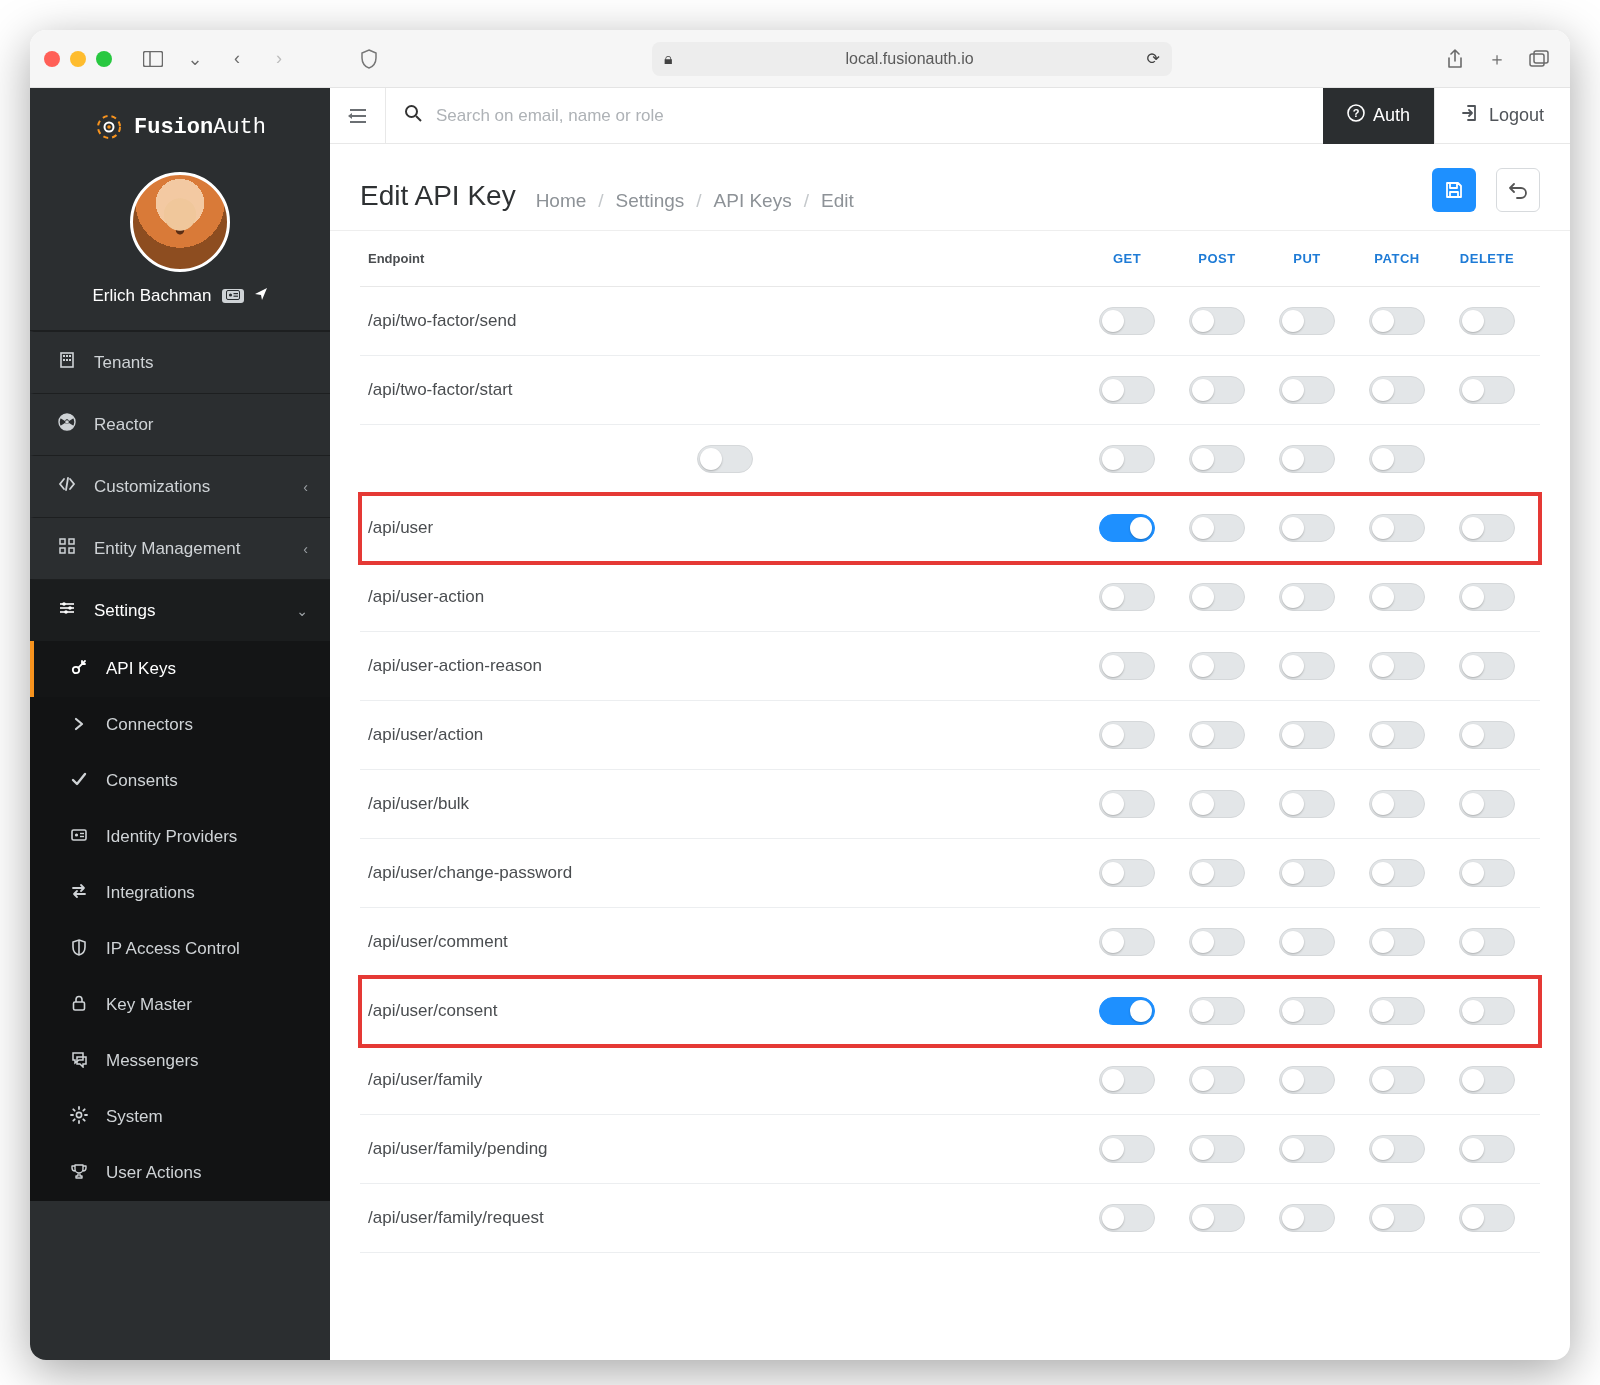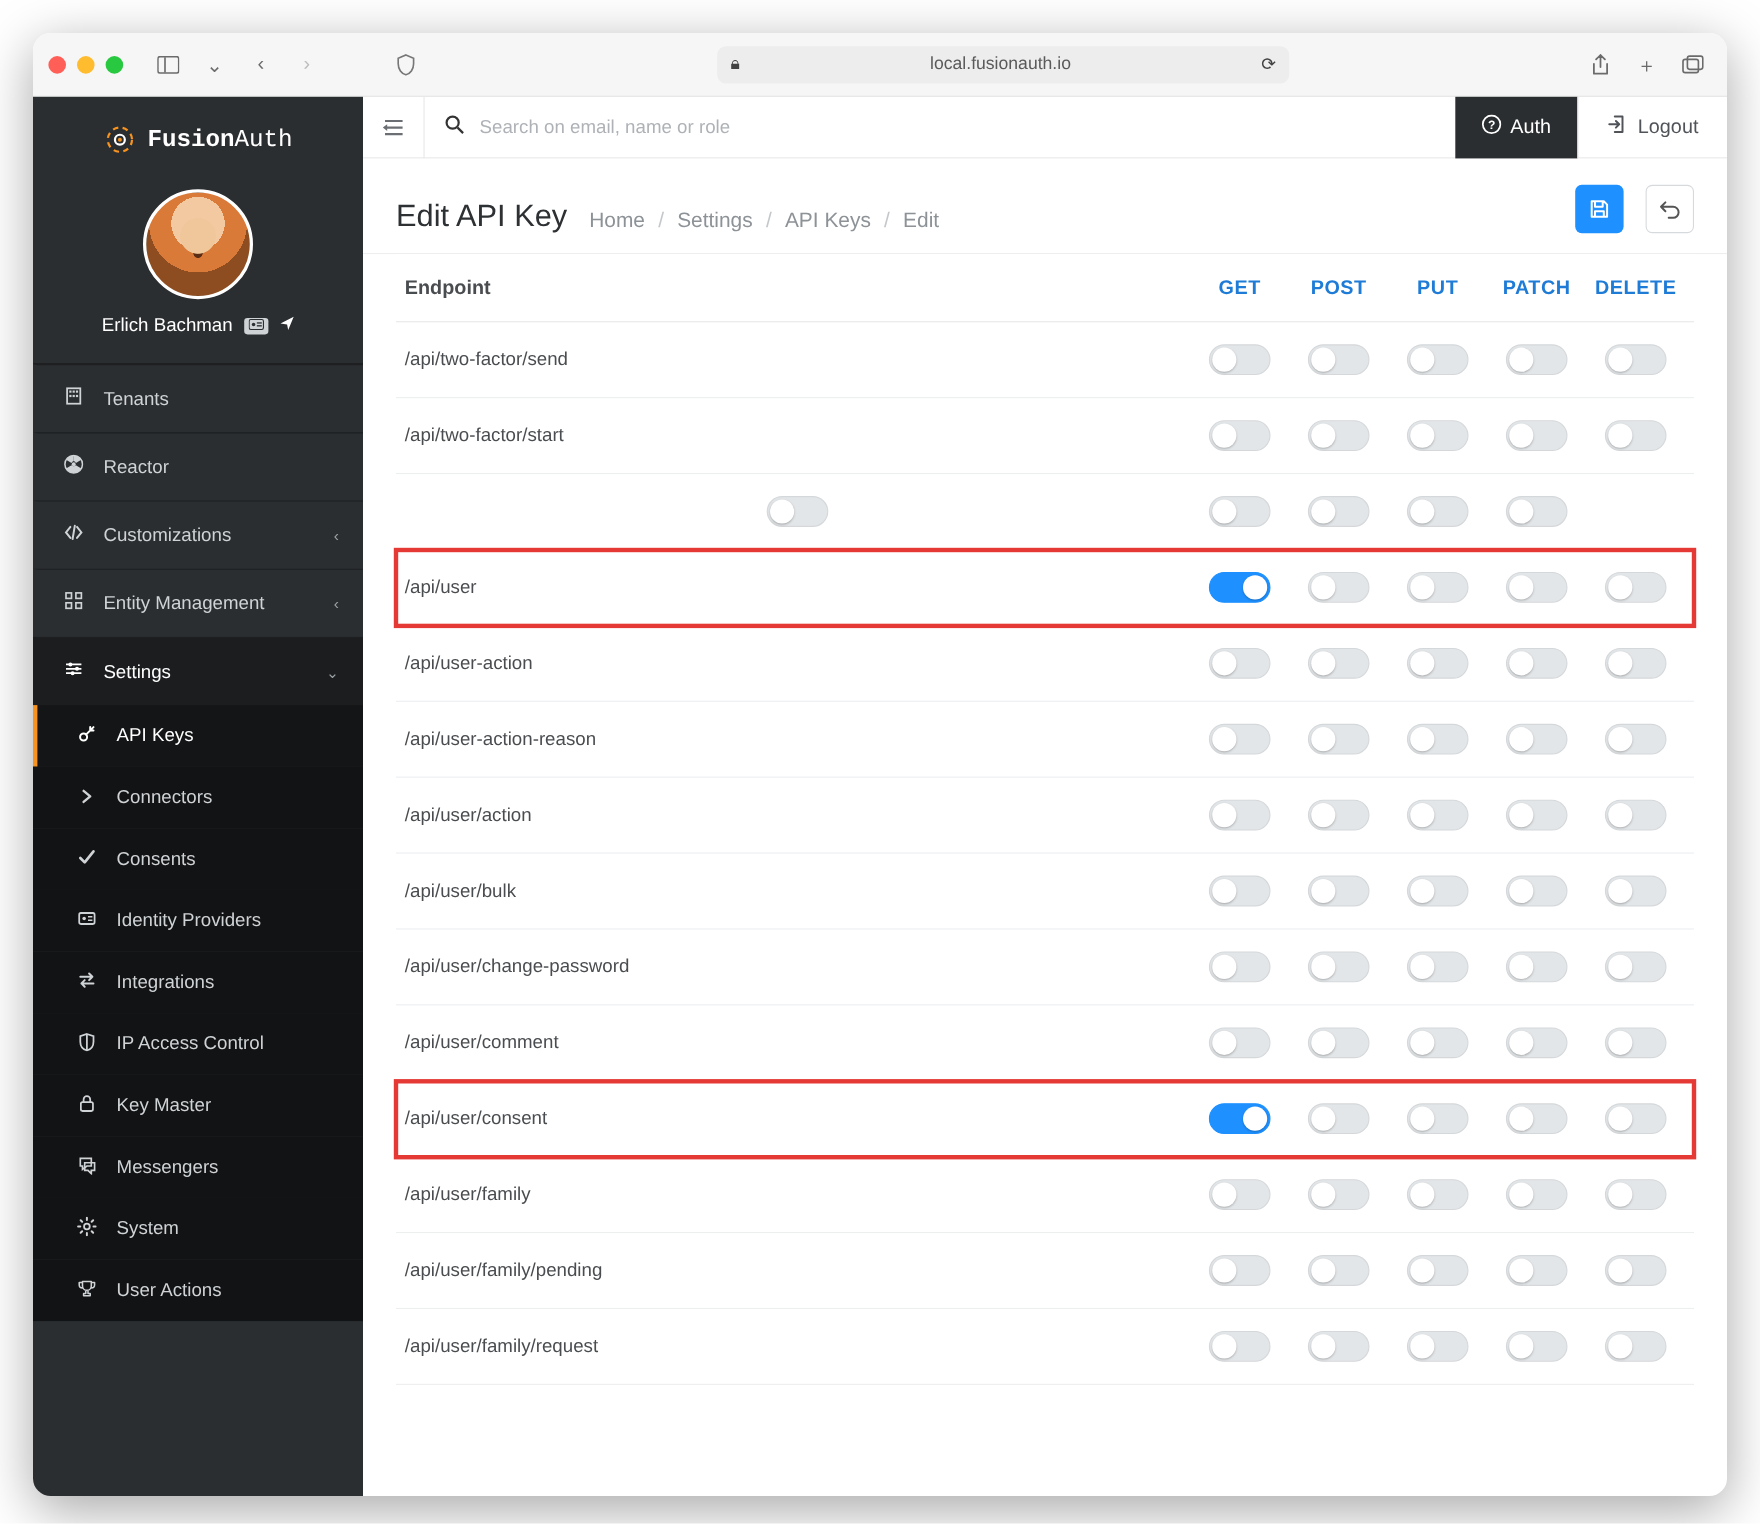--- a/index.html
+++ b/index.html
@@ -155,21 +155,21 @@
   .hdr-btn.save { background:#1e90ff; color:#fff; }
   .hdr-btn.back { background:#fff; border:1px solid #d7dadd; color:#555; }
 
   
   .table-wrap { padding: 0 30px; flex:1; overflow:auto; }
   .thead {
     display:grid;
     grid-template-columns: 1fr 90px 90px 90px 90px 90px;
     padding: 20px 8px 20px 8px;
     border-bottom:1px solid #e8e8e8;
-    font-size:18px; font-weight:700;
+    font-size:13px; font-weight:700;
     position:sticky; top:0; background:#fff;
   }
   .thead .ep { color:#4a4d50; }
   .thead .mth { color:#1e7bd6; text-align:center; letter-spacing:0.5px; cursor:pointer; }
   .trow {
     display:grid;
     grid-template-columns: 1fr 90px 90px 90px 90px 90px;
     align-items:center;
     padding: 20px 8px;
     border-bottom:1px solid #eceef0;

